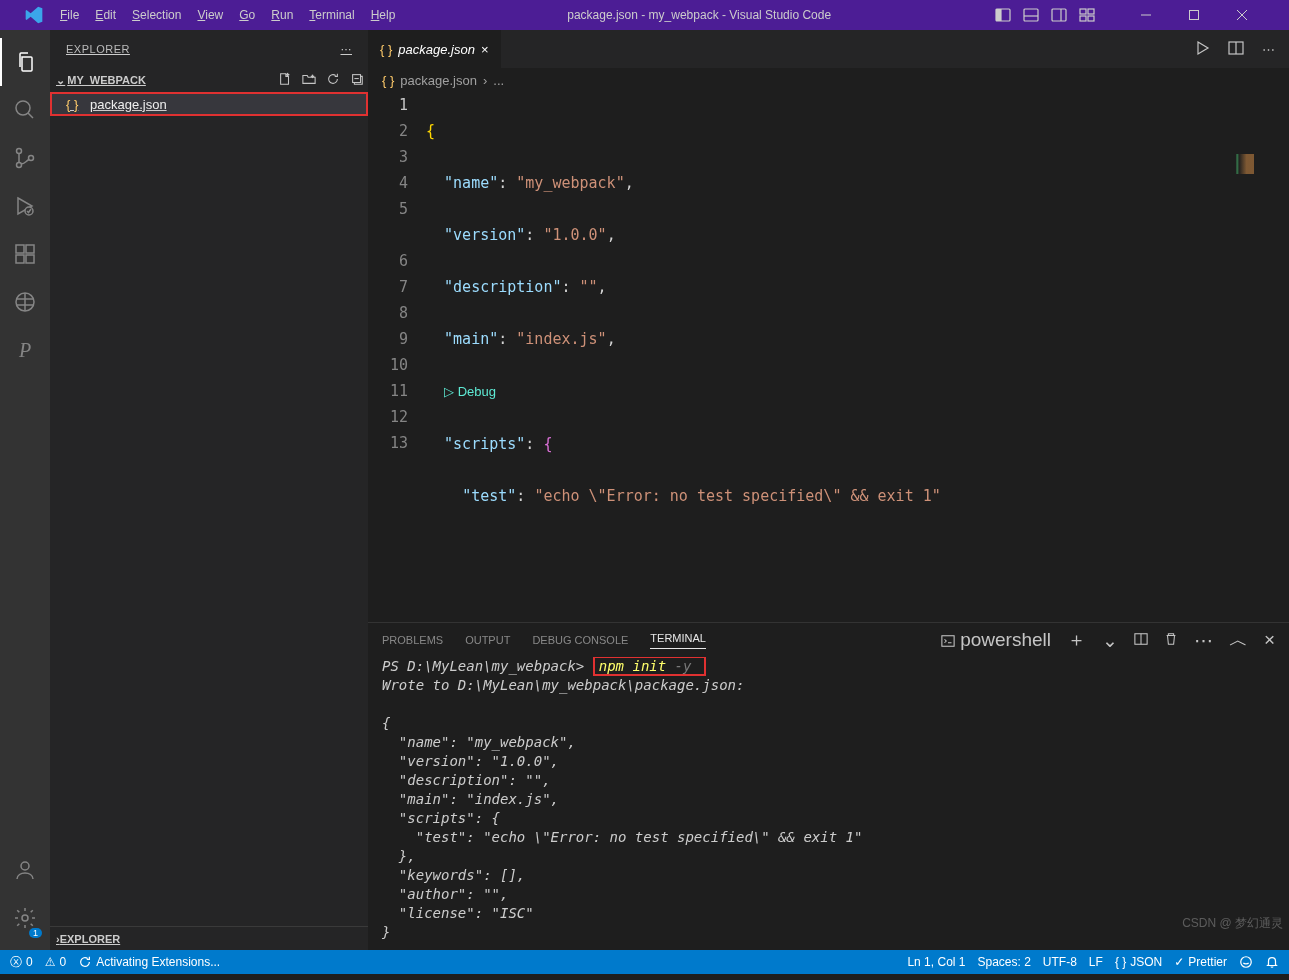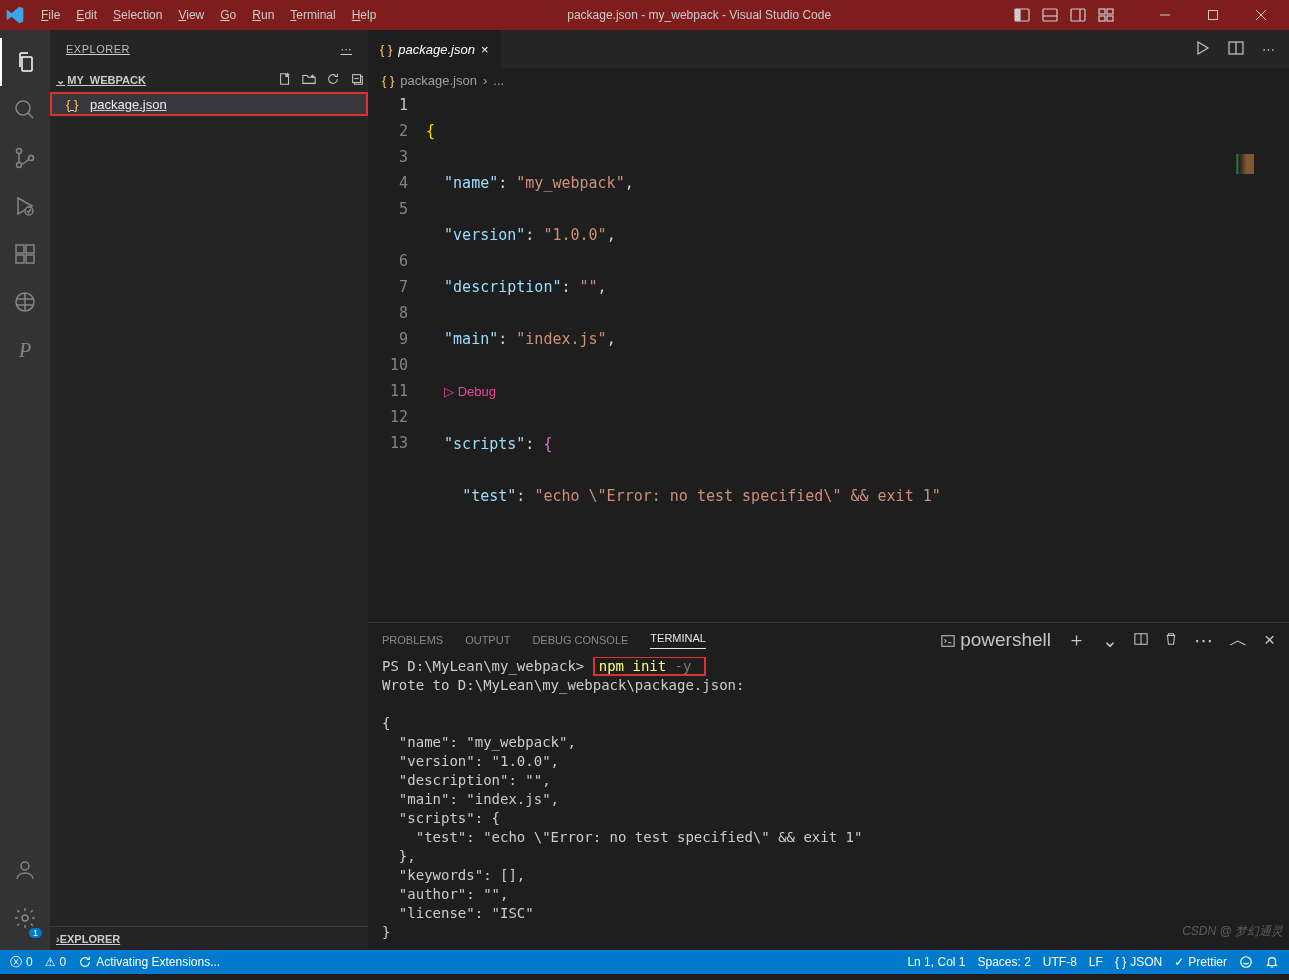--- a/index.html
+++ b/index.html
@@ -7,24 +7,24 @@
   font-family: "Segoe UI", Arial, sans-serif;
   background: #1e1e1e;
   color: #cccccc;
   width: 1289px;
   height: 980px;
   overflow: hidden;
   font-size: 13px;
 }
 .titlebar {
   height: 30px;
-  background: #7f1d1d;
-  display: flex;
-  align-items: center;
-  padding: 0 5px;
+  background: #4c1d95;
+  display: flex;
+  align-items: center;
+  padding: 0 24px;
   font-size: 12px;
   color: #cccccc;
 }
 .titlebar .logo { width: 20px; height: 20px; margin-right: 8px; }
 .titlebar .menu-item { padding: 0 8px; cursor: pointer; }
 .titlebar .menu-item .mn { text-decoration: underline; }
 .titlebar .title { flex: 1; text-align: center; color: #cccccc; }
 .titlebar .win-controls { display: flex; gap: 2px; align-items: center; }
 .titlebar .layout-icons { display: flex; gap: 12px; margin-right: 28px; }
 .titlebar .win-btn { width: 46px; height: 28px; display: flex; align-items: center; justify-content: center; cursor: pointer; }
@@ -140,21 +140,21 @@
 }
 .gutter .active-line { color: #c6c6c6; }
 .codelines { flex: 1; white-space: pre; color: #d4d4d4; }
 .tok-brace { color: #ffd700; }
 .tok-key { color: #9cdcfe; }
 .tok-colon { color: #d4d4d4; }
 .tok-string { color: #ce9178; }
 .tok-bracket { color: #da70d6; }
 .tok-comma { color: #d4d4d4; }
 .code-line { position: relative; padding-left: 0; }
-.debug-inlay { color: #ec4899; font-family: "Segoe UI", sans-serif; font-size: 13px; }
+.debug-inlay { color: #5eead4; font-family: "Segoe UI", sans-serif; font-size: 13px; }
 .minimap { position: absolute; right: 4px; top: 62px; width: 70px; height: 20px; opacity: 0.55;
   background: linear-gradient(90deg, transparent 30%, #4a6 31%, #4a6 33%, transparent 34%, #c84 45%, #c84 55%, transparent 56%); }
 .panel {
   height: 328px;
   border-top: 1px solid #333;
   display: flex;
   flex-direction: column;
   background: #1e1e1e;
 }
 .panel-tabs {
@@ -172,20 +172,21 @@
 .panel-tabs .right { display: flex; align-items: center; gap: 16px; color: #c5c5c5; font-size: 19px; }
 .term-body {
   flex: 1;
   font-family: Consolas, monospace;
   font-size: 14px;
   line-height: 19px;
   padding: 0 14px;
   color: #cccccc;
   white-space: pre;
   overflow: hidden;
+  font-style: italic;
 }
 .hl-red { border: 2px solid #e03131; padding: 0 4px; }
 .term-cmd { color: #ffff6b; }
 .term-flag { color: #7a7a7a; }
 .timeline-section {
   height: 24px;
   display: flex;
   align-items: center;
   padding-left: 6px;
   font-size: 11px;
@@ -199,21 +200,21 @@
   display: flex;
   align-items: center;
   color: #ffffff;
   font-size: 12px;
   padding: 0 10px;
   gap: 12px;
 }
 .statusbar .spacer { flex: 1; }
 .statusbar .sb-item { display: flex; align-items: center; gap: 4px; cursor: pointer; }
 .badge { position: absolute; bottom: 4px; right: 8px; background: #007acc; color: #fff; border-radius: 8px; font-size: 9px; padding: 0 4px; }
-.watermark { position: absolute; right: 6px; bottom: 10px; color: rgba(220,220,220,0.32); font-size: 12px; font-style: italic; pointer-events: none;}
+.watermark { position: absolute; right: 6px; bottom: 18px; color: rgba(220,220,220,0.32); font-size: 12px; pointer-events: none;}
 </style>
 </head>
 <body>
 
 <div class="titlebar">
   <svg class="logo" viewBox="0 0 24 24">
       <path fill="#3ba5ea" d="M17 2l5 2v16l-5 2-9-8-5 4-1-1V7l1-1 5 4 9-8z"></path>
     </svg>
   <span class="menu-item"><span class="mn">F</span>ile</span>
   <span class="menu-item"><span class="mn">E</span>dit</span>

